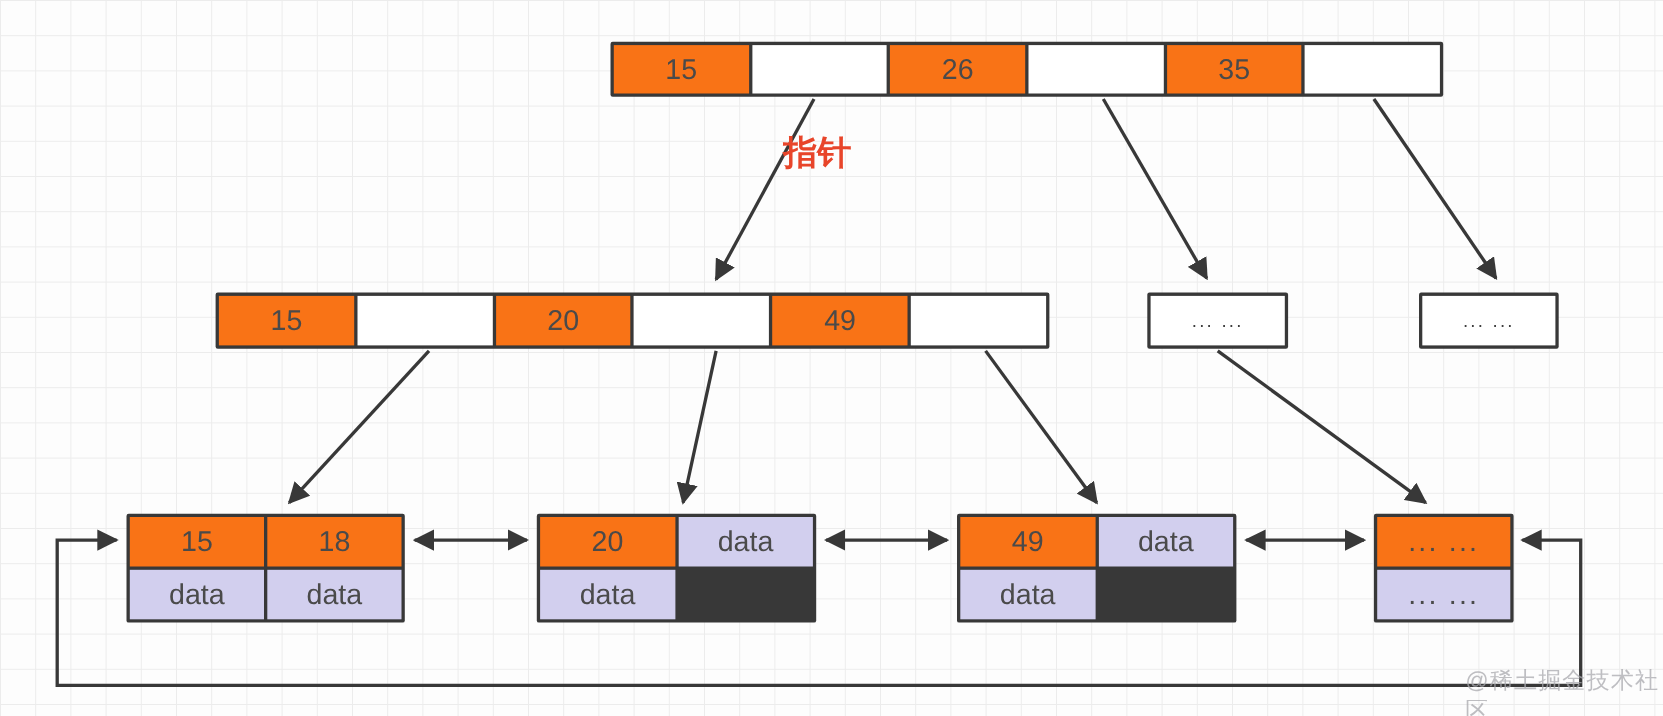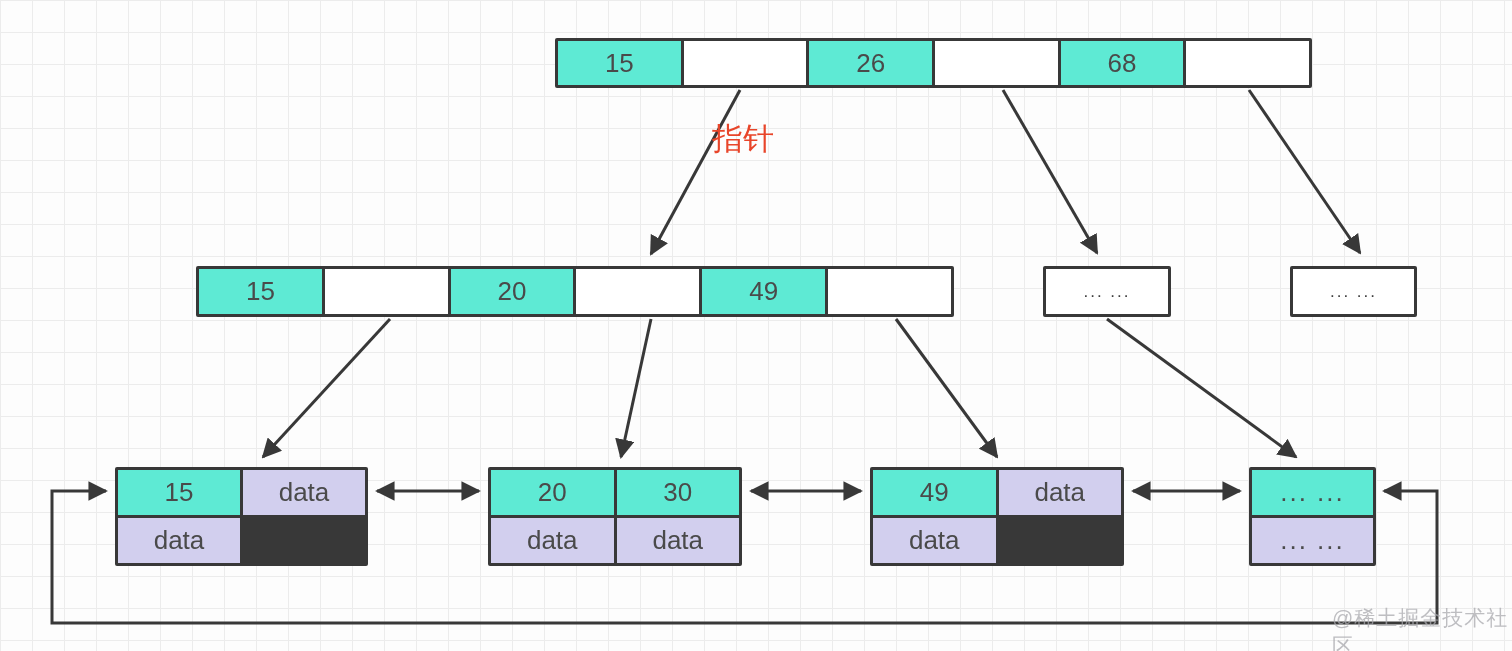--- a/index.html
+++ b/index.html
@@ -14,33 +14,33 @@
   }
   .connectors{position:absolute;inset:0;width:1512px;height:651px;pointer-events:none;}
   .node{
     position:absolute;display:flex;gap:3px;padding:3px;box-sizing:border-box;
     background:#383838;border-radius:2px;
   }
   .node .cell{
     flex:1;display:flex;align-items:center;justify-content:center;
     font-size:26px;color:#4a4a4a;background:#ffffff;
   }
-  .cell.key{background:#5eead4;}
+  .cell.key{background:#f97316;}
   .cell.data{background:#d2cfee;color:#3d3d3d;}
   .cell.dots{font-size:17px;letter-spacing:2px;color:#3d3d3d;}
   .leaf{
     position:absolute;display:grid;gap:3px;padding:3px;box-sizing:border-box;
     background:#383838;border-radius:2px;
     grid-template-columns:1fr 1fr;grid-template-rows:1fr 1fr;
   }
   .leaf.single{grid-template-columns:1fr;}
   .leaf .cell{display:flex;align-items:center;justify-content:center;font-size:26px;color:#4a4a4a;}
   .pointer-label{
     position:absolute;left:712px;top:118px;
-    font-size:31px;font-weight:400;color:#e8452a;
+    font-size:31px;font-weight:700;color:#e8452a;
   }
   .watermark{
     position:absolute;left:1332px;top:604px;
     font-size:21px;color:#a9a9ae;opacity:0.75;letter-spacing:1px;
   }
 </style>
 </head>
 <body>
 
 <svg class="connectors" viewBox="0 0 1512 651" xmlns="http://www.w3.org/2000/svg">
@@ -62,21 +62,21 @@
     <path d="M1133 491 L1240 491" marker-start="url(#arrow)" marker-end="url(#arrow)"></path>
     <path d="M1384 491 L1437 491 L1437 623 L52 623 L52 491 L106 491" marker-start="url(#arrow)" marker-end="url(#arrow)"></path>
   </g>
 </svg>
 
 <div class="node" style="left:555px;top:38px;width:757px;height:50px">
   <div class="cell key">15</div>
   <div class="cell"></div>
   <div class="cell key">26</div>
   <div class="cell"></div>
-  <div class="cell key">68</div>
+  <div class="cell key">35</div>
   <div class="cell"></div>
 </div>
 
 <div class="pointer-label">指针</div>
 
 <div class="node" style="left:196px;top:266px;width:758px;height:51px">
   <div class="cell key">15</div>
   <div class="cell"></div>
   <div class="cell key">20</div>
   <div class="cell"></div>
@@ -86,27 +86,27 @@
 
 <div class="node" style="left:1043px;top:266px;width:128px;height:51px">
   <div class="cell dots">... ...</div>
 </div>
 <div class="node" style="left:1290px;top:266px;width:127px;height:51px">
   <div class="cell dots">... ...</div>
 </div>
 
 <div class="leaf" style="left:115px;top:467px;width:253px;height:99px">
   <div class="cell key">15</div>
+  <div class="cell key">18</div>
   <div class="cell data">data</div>
   <div class="cell data">data</div>
 </div>
 
 <div class="leaf" style="left:488px;top:467px;width:254px;height:99px">
   <div class="cell key">20</div>
-  <div class="cell key">30</div>
   <div class="cell data">data</div>
   <div class="cell data">data</div>
 </div>
 
 <div class="leaf" style="left:870px;top:467px;width:254px;height:99px">
   <div class="cell key">49</div>
   <div class="cell data">data</div>
   <div class="cell data">data</div>
 </div>
 

